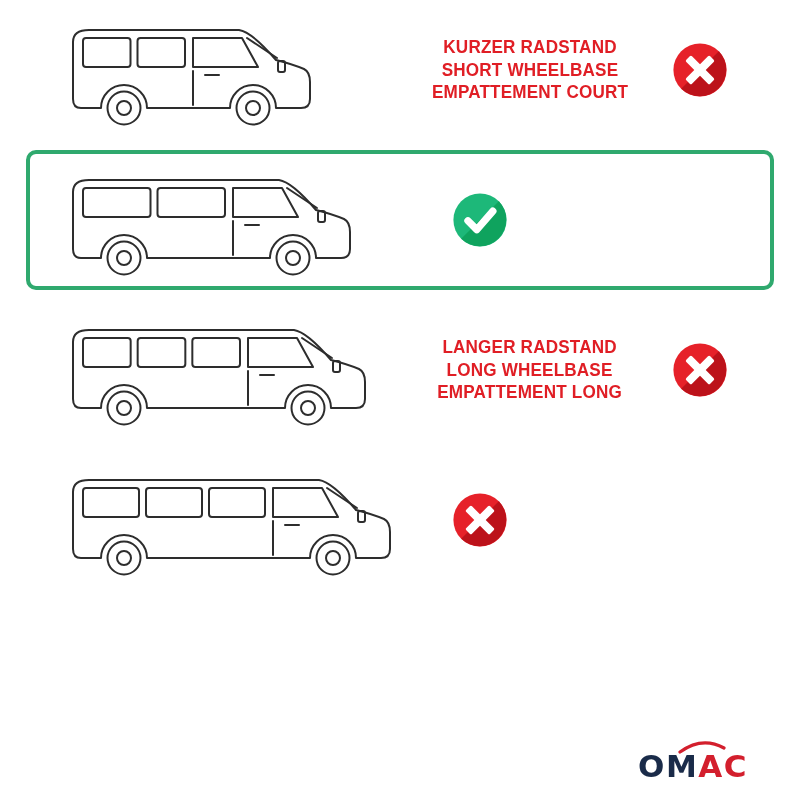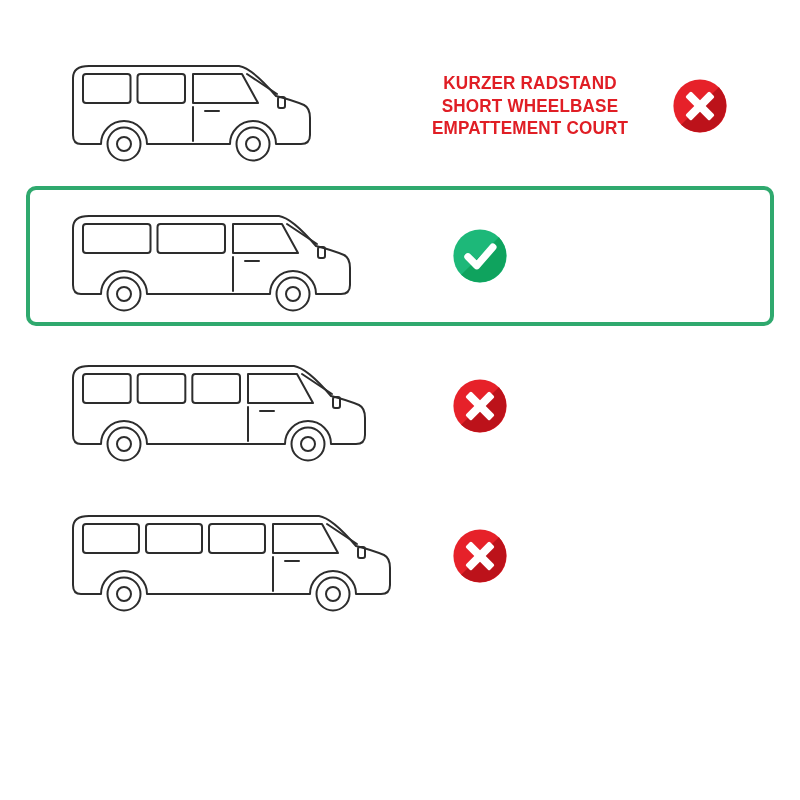--- a/index.html
+++ b/index.html
@@ -1,17 +1,17 @@
 <!DOCTYPE html>
 <html><head>
 <meta charset="utf-8">
 <style>
   * { margin:0; padding:0; box-sizing:border-box; }
   body { background:#ffffff; font-family:"Liberation Sans", sans-serif; }
-  .page { position:relative; width:800px; height:800px; background:#ffffff; overflow:hidden; margin:0 auto; padding-top:36px; }
+  .page { position:relative; width:800px; height:800px; background:#ffffff; overflow:hidden; margin:0 auto; }
   .option-row {
     display:flex; align-items:center;
     height:140px; margin:0 26px 10px 26px; padding:6px 10px;
     border:4px solid transparent; border-radius:10px;
   }
   .option-row.highlighted { border-color:#2fa96e; }
   .van-col { width:380px; display:flex; align-items:center; padding-left:22px; }
   .text-col { flex:1; text-align:center; }
   .text-lines { display:inline-block; transform:scaleX(0.9); transform-origin:center; }
   .text-lines div {
@@ -113,20 +113,27 @@
             <rect x="271" y="48" width="7" height="11" rx="2"></rect>
             <path d="M 186 58 L 186 92"></path>
             <path d="M 198 62 L 212 62"></path>
             <circle cx="62" cy="95" r="16.5"></circle>
             <circle cx="62" cy="95" r="7"></circle>
             <circle cx="246" cy="95" r="16.5"></circle>
             <circle cx="246" cy="95" r="7"></circle>
           </g>
         </svg>
     </div>
+    <div class="text-col">
+      <div class="text-lines">
+        <div>LANGER RADSTAND</div>
+        <div>LONG WHEELBASE</div>
+        <div>EMPATTEMENT LONG</div>
+      </div>
+    </div>
     <div class="icon-col">
       <svg viewBox="0 0 72 72" width="58" height="58">
         <circle cx="36" cy="36" r="33" fill="#e62129"></circle>
         <path d="M12.67 59.33 A33 33 0 0 0 59.33 12.67 Z" fill="#bc121a"></path>
         <g fill="#ffffff" transform="rotate(45 36 36)">
           <rect x="31" y="15" width="10" height="42" rx="2"></rect>
           <rect x="15" y="31" width="42" height="10" rx="2"></rect>
         </g>
       </svg>
     </div>
@@ -157,14 +164,20 @@
         <circle cx="36" cy="36" r="33" fill="#e62129"></circle>
         <path d="M12.67 59.33 A33 33 0 0 0 59.33 12.67 Z" fill="#bc121a"></path>
         <g fill="#ffffff" transform="rotate(45 36 36)">
           <rect x="31" y="15" width="10" height="42" rx="2"></rect>
           <rect x="15" y="31" width="42" height="10" rx="2"></rect>
         </g>
       </svg>
     </div>
   </div>
 
+  <div class="logo">
+    <svg class="swoosh" width="48" height="16" viewBox="0 0 48 16">
+      <path d="M2 13 Q 24 -3 46 9" stroke="#d31f2d" stroke-width="3.2" fill="none" stroke-linecap="round"></path>
+    </svg>
+    <span class="lp1">OM</span><span class="lp2">AC</span>
+  </div>
 
 </div>
 
 </body></html>

